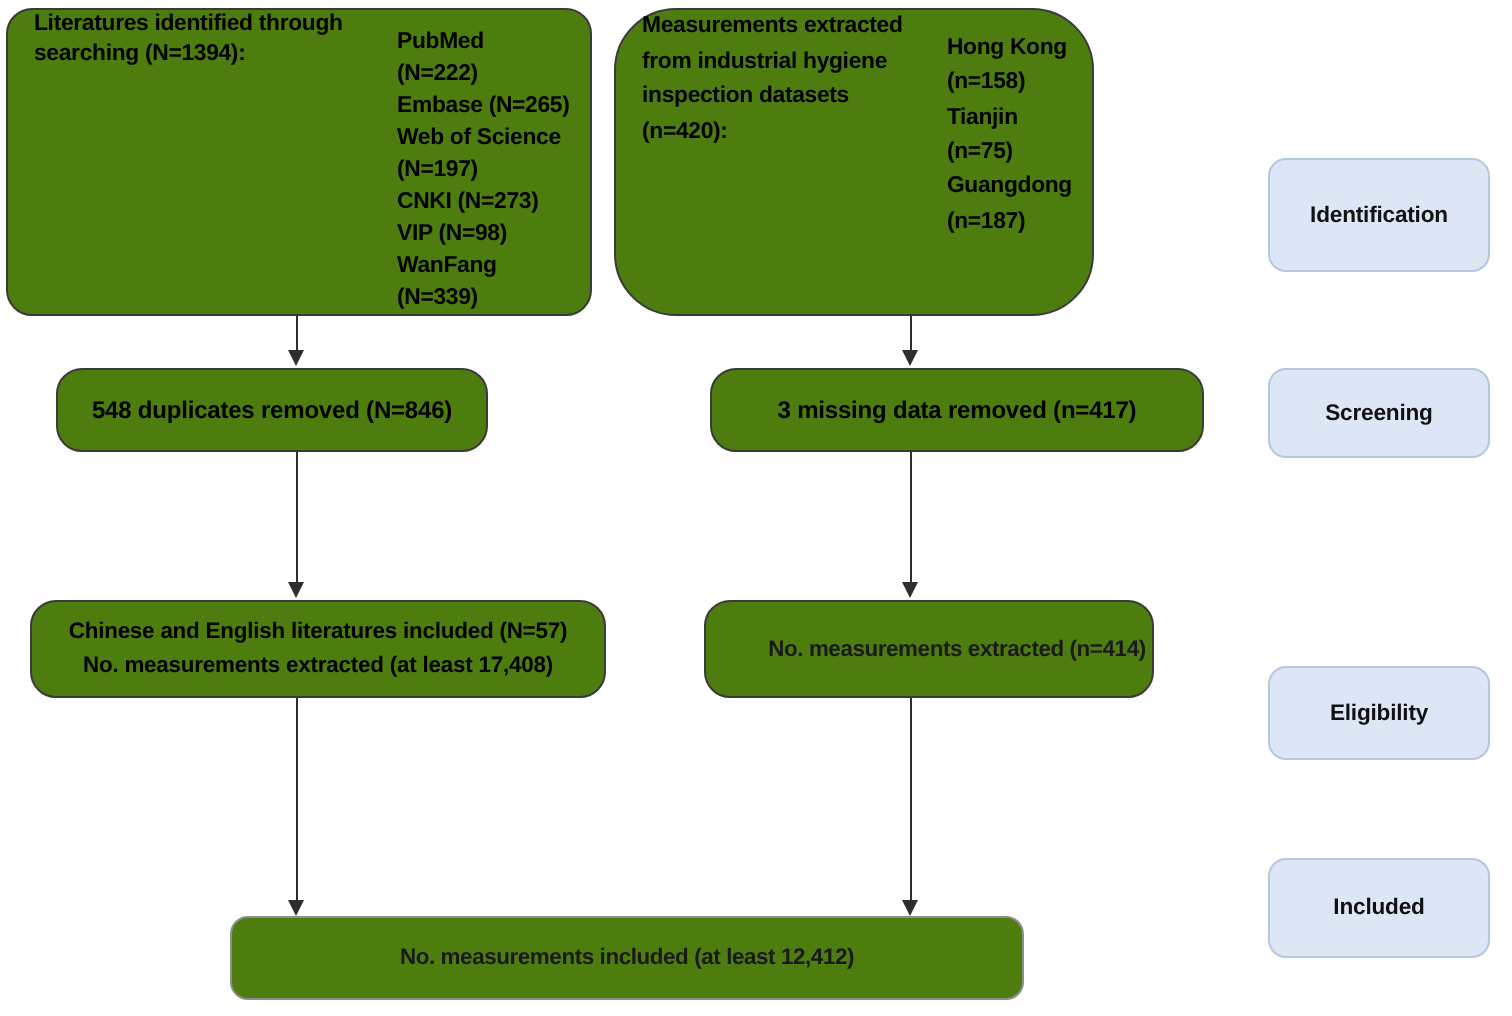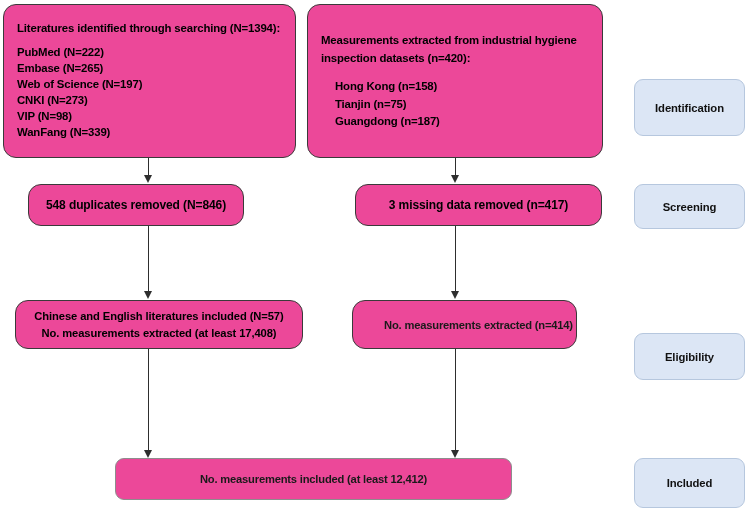--- a/index.html
+++ b/index.html
@@ -15,25 +15,25 @@
     width: 756px;
     height: 508px;
     background: #ffffff;
     overflow: hidden;
   }
 
   
   .fbox {
     position: absolute;
     box-sizing: border-box;
-    background: #ec4899;
+    background: #4d7c0f;
     border: 1.6px solid #3a3a3a;
     border-radius: 13px;
     display: flex;
-    flex-direction: column;
+    flex-direction: row;
     justify-content: center;
   }
   .fbox.center {
     align-items: center;
     text-align: center;
   }
 
   .hdr {
     font-size: 11.4px;
     font-weight: bold;
@@ -128,21 +128,21 @@
     <div class="srclist">
       <div>PubMed (N=222)</div>
       <div>Embase (N=265)</div>
       <div>Web of Science (N=197)</div>
       <div>CNKI (N=273)</div>
       <div>VIP (N=98)</div>
       <div>WanFang (N=339)</div>
     </div>
   </div>
 
-  <div class="fbox pad-l" style="left:307px; top:4px; width:296px; height:154px;">
+  <div class="fbox pad-l" style="left:307px; top:4px; width:240px; height:154px;border-radius:31px;">
     <div class="hdr wrap">
       <div>Measurements extracted from industrial hygiene</div>
       <div>inspection datasets (n=420):</div>
     </div>
     <div class="srclist indent">
       <div>Hong Kong (n=158)</div>
       <div>Tianjin (n=75)</div>
       <div>Guangdong (n=187)</div>
     </div>
   </div>
@@ -187,15 +187,15 @@
   <div class="vline" style="left:147.5px; top:349px; height:102px;"></div>
   <div class="arrowhead" style="left:143.7px; top:450px;"></div>
 
   <div class="vline" style="left:454.5px; top:349px; height:102px;"></div>
   <div class="arrowhead" style="left:450.7px; top:450px;"></div>
 
   <div class="fbox soft center" style="left:115px; top:458px; width:397px; height:42px;">
     <div class="thin">No. measurements included (at least 12,412)</div>
   </div>
 
-  <div class="stage" style="left:634px; top:458px; width:111px; height:50px;">Included</div>
+  <div class="stage" style="left:634px; top:429px; width:111px; height:50px;">Included</div>
 
 </div>
 
 </body></html>

